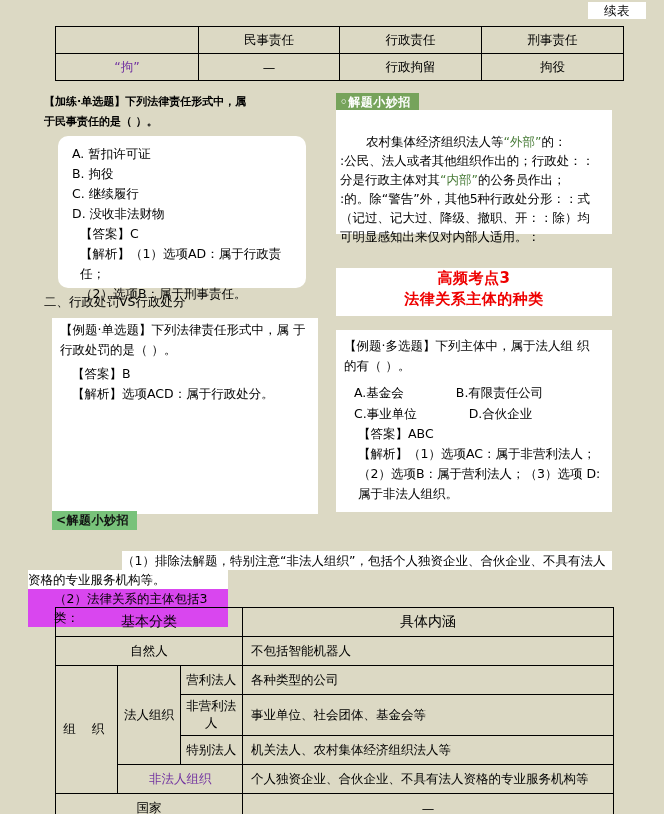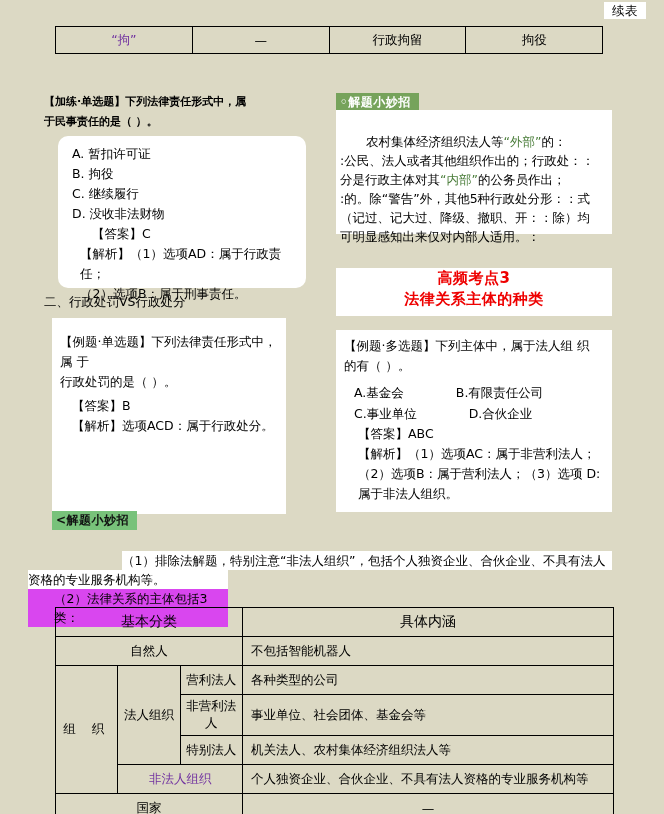--- a/index.html
+++ b/index.html
@@ -21,21 +21,21 @@
     width: 664px;
     height: 814px;
   }
 
   
   .cont-label {
     position: absolute;
     top: 2px;
     right: 18px;
     background: #ffffff;
-    padding: 1px 8px;
+    padding: 1px 16px;
     font-size: 12.5px;
     line-height: 15px;
     letter-spacing: .5px;
   }
 
   
   table.grid {
     border-collapse: collapse;
     table-layout: fixed;
   }
@@ -90,23 +90,23 @@
   .section-head {
     position: absolute;
     left: 44px;
     top: 292px;
     font-size: 12.5px;
     line-height: 20px;
   }
   .q2-card {
     left: 52px;
     top: 318px;
-    width: 234px;
+    width: 266px;
     height: 196px;
-    padding: 14px 8px 4px 8px;
+    padding: 2px 8px 4px 8px;
   }
   .q2-stem {
     font-size: 12.5px;
     line-height: 20px;
     white-space: pre-line;
   }
   .q2-opts { margin-top: 6px; margin-left: 18px; }
   .ans-line {
     font-size: 12.5px;
     line-height: 20px;
@@ -218,40 +218,46 @@
 </style>
 </head>
 <body>
 
 <div class="page">
 
   <div class="cont-label">续表</div>
 
   <table class="grid top-table">
     <tbody>
+        <tr>
+      <td style="width:138px"></td>
+      <td style="width:136px">民事责任</td>
+      <td style="width:137px">行政责任</td>
+      <td style="width:137px">刑事责任</td>
+    </tr>
     <tr>
       <td class="purple">“拘”</td>
       <td>—</td>
       <td>行政拘留</td>
       <td>拘役</td>
     </tr>
   </tbody>
     </table>
 
   <div class="q1-stem">【加练·单选题】下列法律责任形式中，属
     于民事责任的是（  ）。</div>
 
   <div class="card q1-card">
     <div class="opts">
       <div>A. 暂扣许可证</div>
       <div>B. 拘役</div>
       <div>C. 继续履行</div>
       <div>D. 没收非法财物</div>
     </div>
-    <div class="ans-line" style="margin-left:20px">【答案】C</div>
+    <div class="ans-line" style="margin-left:8px">【答案】C</div>
     <div class="ans-line" style="margin-left:8px">【解析】（1）选项AD：属于行政责任；
 （2）选项B：属于刑事责任。</div>
   </div>
 
   <div class="section-head">二、行政处罚VS行政处分</div>
 
   <div class="card q2-card">
     <div class="q2-stem">【例题·单选题】下列法律责任形式中，属 于
   行政处罚的是（   ）。</div>
     <div class="ans-line" style="margin-left:12px;margin-top:4px">【答案】B</div>

